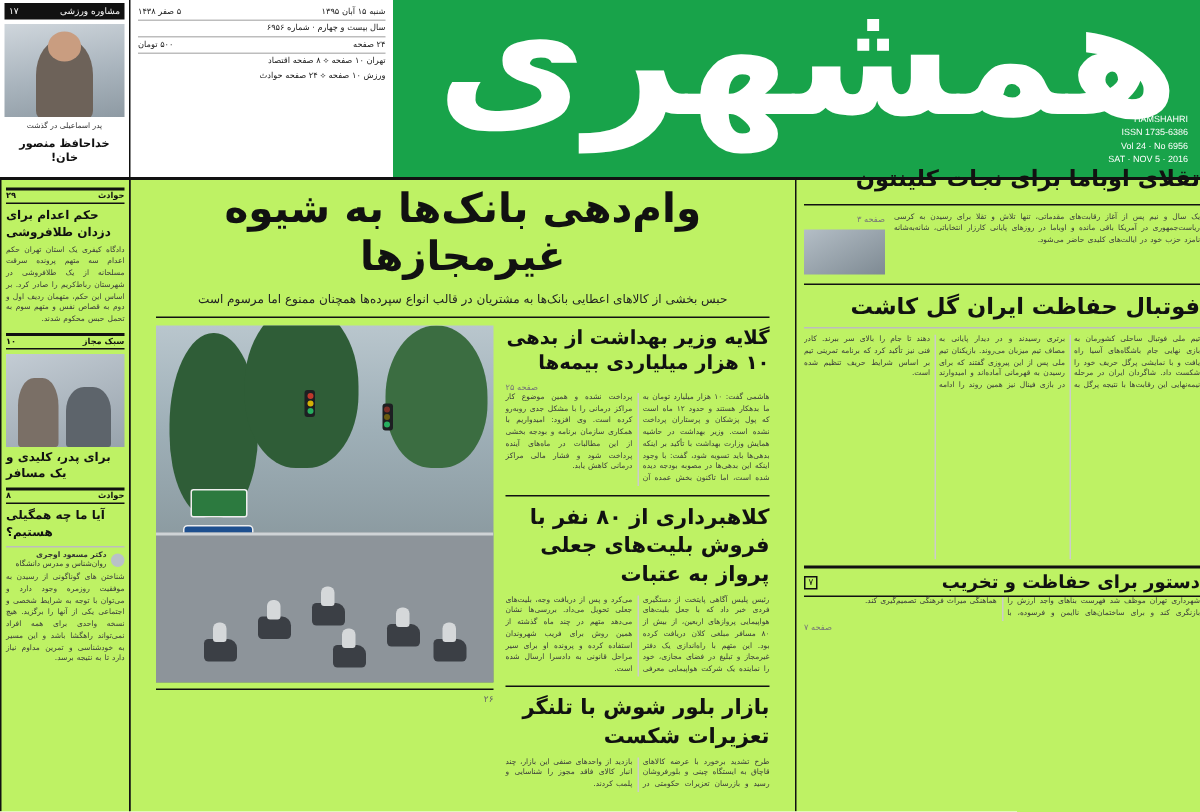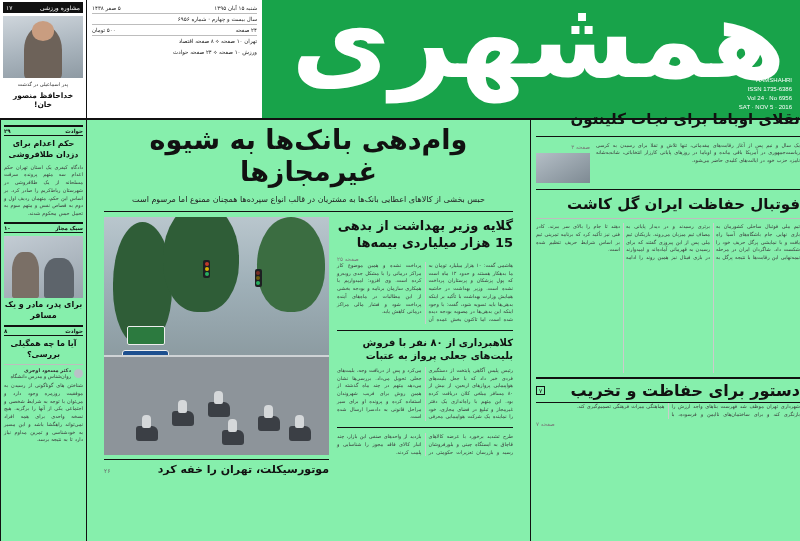--- a/index.html
+++ b/index.html
@@ -7,21 +7,21 @@
     padding: 0;
     background: #ffffff;
   }
   body {
     font-family: "DejaVu Sans", "Liberation Sans", sans-serif;
   }
   #page {
     position: relative;
     width: 800px;
     height: 541px;
-    background: #86efac;
+    background: #bef264;
     overflow: hidden;
     direction: rtl;
   }
 
   
   .abs { position: absolute; }
   .rule-v { background: #111; width: 1px; }
   .rule-thick { background: #111; height: 2px; }
   .tiny { font-size: 5px; line-height: 1.55; color: #333; }
 
@@ -158,21 +158,21 @@
     margin: 4px 0 3px 0;
     font-size: 5.5px;
     font-weight: bold;
     color: #111;
   }
   .lead-sm {
     font-size: 8px;
     font-weight: bold;
     line-height: 1.35;
     color: #111;
-    text-align: center;
+    text-align: left;
     margin: 2px 0 3px 0;
   }
   .photo-ph {
     width: 100%;
     background: linear-gradient(160deg,#c3ccd4,#98a3ac);
     position: relative;
     overflow: hidden;
   }
   .photo-ph.people::after {
     content: "";
@@ -233,21 +233,21 @@
     margin-bottom: 5px;
   }
   .art-title {
     font-size: 13px;
     font-weight: bold;
     color: #111;
     line-height: 1.35;
     text-align: right;
     margin: 0 0 4px 0;
   }
-  .art-title.sm { font-size: 10px; }
+  .art-title.sm { font-size: 14px; }
   .art-sep {
     border-top: 1px solid #111;
     margin: 6px 0 5px 0;
   }
 
   .photo-main {
     width: 100%; height: 238px;
     background: linear-gradient(180deg,#b9c6cd 0%, #9fb0b8 28%, #8b9aa0 60%, #6f7b80 100%);
     position: relative;
     overflow: hidden;
@@ -363,21 +363,21 @@
   .footer-head {
     display: flex;
     justify-content: space-between;
     align-items: center;
     border-top: 2px solid #111;
     border-bottom: 1px solid #111;
     padding: 2px 0;
     margin-top: 4px;
   }
   .footer-head .ttl {
-    font-size: 16px;
+    font-size: 12px;
     font-weight: bold;
     color: #111;
   }
   .badge-num {
     font-size: 6px;
     color: #111;
     border: 1px solid #111;
     padding: 0 2px;
   }
   .mini-photo {
@@ -448,58 +448,59 @@
       <span>۲۹</span>
     </div>
     <div class="lead-sm">حکم اعدام برای دزدان طلافروشی</div>
     <div class="copy tiny">دادگاه کیفری یک استان تهران حکم اعدام سه متهم پرونده سرقت مسلحانه از یک طلافروشی در شهرستان رباط‌کریم را صادر کرد. بر اساس این حکم، متهمان ردیف اول و دوم به قصاص نفس و متهم سوم به تحمل حبس محکوم شدند.</div>
 
     <div class="sec-head">
       <span>سبک مجاز</span>
       <span>۱۰</span>
     </div>
     <div class="photo-ph people" style="height:62px"></div>
-    <div class="lead-sm">برای پدر، مادر و یک مسافر</div>
+    <div class="lead-sm">برای پدر، کلیدی و یک مسافر</div>
 
     <div class="sec-head">
       <span>حوادث</span>
       <span>۸</span>
     </div>
-    <div class="lead-sm">آیا ما چه همگیلی بررسی؟</div>
+    <div class="lead-sm">آیا ما چه همگیلی هستیم؟</div>
 
     <div class="byline">
       <span class="dot"></span>
       <span>
         <b>دکتر مسعود اوجری</b><br>
         <span>روان‌شناس و مدرس دانشگاه</span>
       </span>
     </div>
     <div class="copy tiny" style="margin-top:3px">شناختن های گوناگونی از رسیدن به موفقیت روزمره وجود دارد و می‌توان با توجه به شرایط شخصی و اجتماعی یکی از آنها را برگزید. هیچ نسخه واحدی برای همه افراد نمی‌تواند راهگشا باشد و این مسیر به خودشناسی و تمرین مداوم نیاز دارد تا به نتیجه برسد.</div>
   </div>
 
   <div class="abs center-col">
 
     <div class="headline-main">وام‌دهی بانک‌ها به شیوه غیرمجازها</div>
     <div class="subhead-main">حبس بخشی از کالاهای اعطایی بانک‌ها به مشتریان در قالب انواع سپرده‌ها همچنان ممنوع اما مرسوم است</div>
 
     <div style="display:flex; gap:8px;">
 
       <div style="width:176px; flex:none;">
 
-        <div class="art-title">گلایه وزیر بهداشت از بدهی 15 هزار میلیاردی بیمه‌ها</div>
+        <div class="art-title">گلایه وزیر بهداشت از بدهی ۱۰ هزار میلیاردی بیمه‌ها</div>
         <div class="pager">صفحه ۲۵</div>
         <div class="copy tiny two-col">هاشمی گفت: ۱۰ هزار میلیارد تومان به ما بدهکار هستند و حدود ۱۲ ماه است که پول پزشکان و پرستاران پرداخت نشده است. وزیر بهداشت در حاشیه همایش وزارت بهداشت با تأکید بر اینکه بدهی‌ها باید تسویه شود، گفت: با وجود اینکه این بدهی‌ها در مصوبه بودجه دیده شده است، اما تاکنون بخش عمده آن پرداخت نشده و همین موضوع کار مراکز درمانی را با مشکل جدی روبه‌رو کرده است. وی افزود: امیدواریم با همکاری سازمان برنامه و بودجه بخشی از این مطالبات در ماه‌های آینده پرداخت شود و فشار مالی مراکز درمانی کاهش یابد.</div>
 
         <div class="art-sep"></div>
 
         <div class="art-title sm">کلاهبرداری از ۸۰ نفر با فروش بلیت‌های جعلی پرواز به عتبات</div>
         <div class="copy tiny two-col">رئیس پلیس آگاهی پایتخت از دستگیری فردی خبر داد که با جعل بلیت‌های هواپیمایی پروازهای اربعین، از بیش از ۸۰ مسافر مبلغی کلان دریافت کرده بود. این متهم با راه‌اندازی یک دفتر غیرمجاز و تبلیغ در فضای مجازی، خود را نماینده یک شرکت هواپیمایی معرفی می‌کرد و پس از دریافت وجه، بلیت‌های جعلی تحویل می‌داد. بررسی‌ها نشان می‌دهد متهم در چند ماه گذشته از همین روش برای فریب شهروندان استفاده کرده و پرونده او برای سیر مراحل قانونی به دادسرا ارسال شده است.</div>
 
         <div class="art-sep"></div>
 
+        <div class="art-title sm">بازار بلور شوش با تلنگر تعزیرات شکست</div>
         <div class="copy tiny two-col">طرح تشدید برخورد با عرضه کالاهای قاچاق به ایستگاه چینی و بلورفروشان رسید و بازرسان تعزیرات حکومتی در بازدید از واحدهای صنفی این بازار، چند انبار کالای فاقد مجوز را شناسایی و پلمب کردند.</div>
       </div>
 
       <div style="flex:1;">
         <div class="photo-main">
           <span class="tree" style="left:4%; top:2%; width:26%; height:52%;"></span>
           <span class="tree" style="left:26%; top:-6%; width:34%; height:46%;"></span>
           <span class="tree" style="right:2%; top:0%; width:30%; height:40%; background:#3b6d41;"></span>
           <span class="sign-green" style="left:10%; top:46%; width:16%; height:7%;"></span>
           <span class="sign-blue" style="left:8%; top:56%; width:20%; height:12%; border-radius:3px;"></span>
@@ -527,21 +528,20 @@
               <i></i>
             </span>
           <span class="moto" style="left:14%; bottom:6%;">
               <i></i>
             </span>
           <span class="moto" style="left:46%; bottom:16%;">
               <i></i>
             </span>
         </div>
         <div class="photo-cap">
-          <span class="t">موتورسیکلت، تهران را خفه کرد</span>
           <span class="n">۲۶</span>
         </div>
       </div>
     </div>
   </div>
 
   <div class="abs right-col">
 
     <div class="rc-head">تقلای اوباما برای نجات کلینتون</div>
     <div class="rc-sep"></div>

